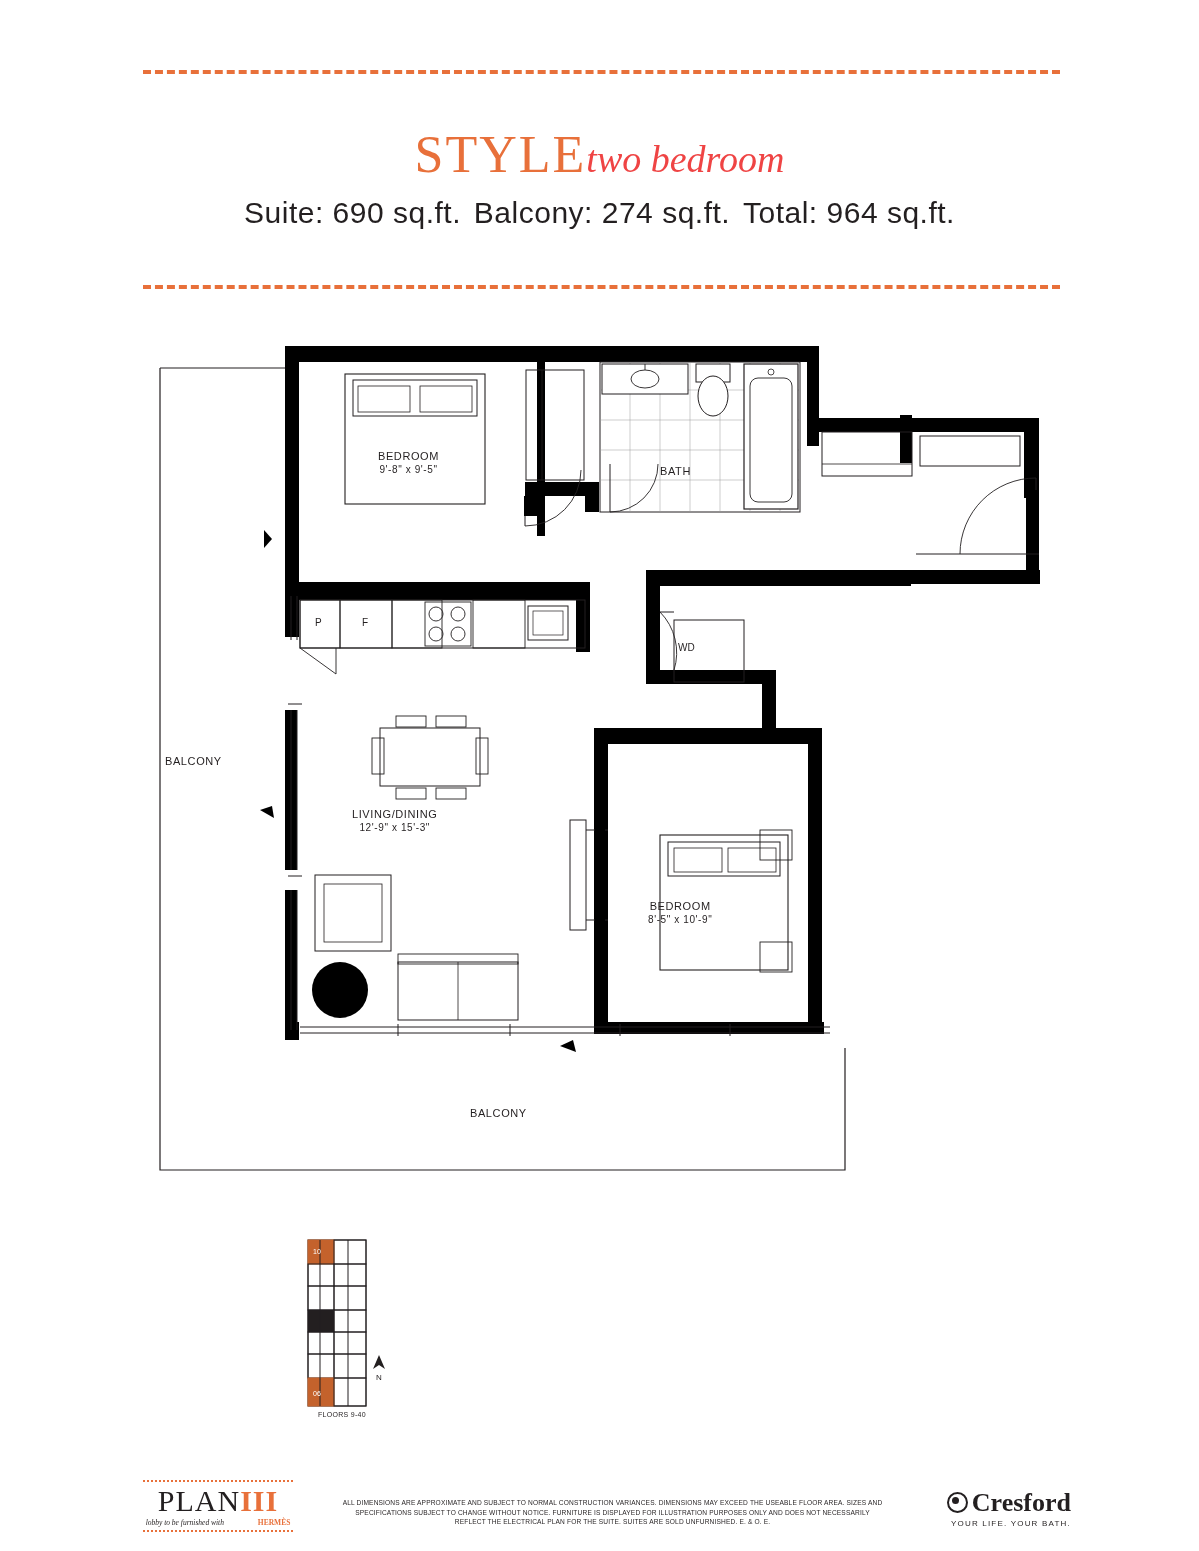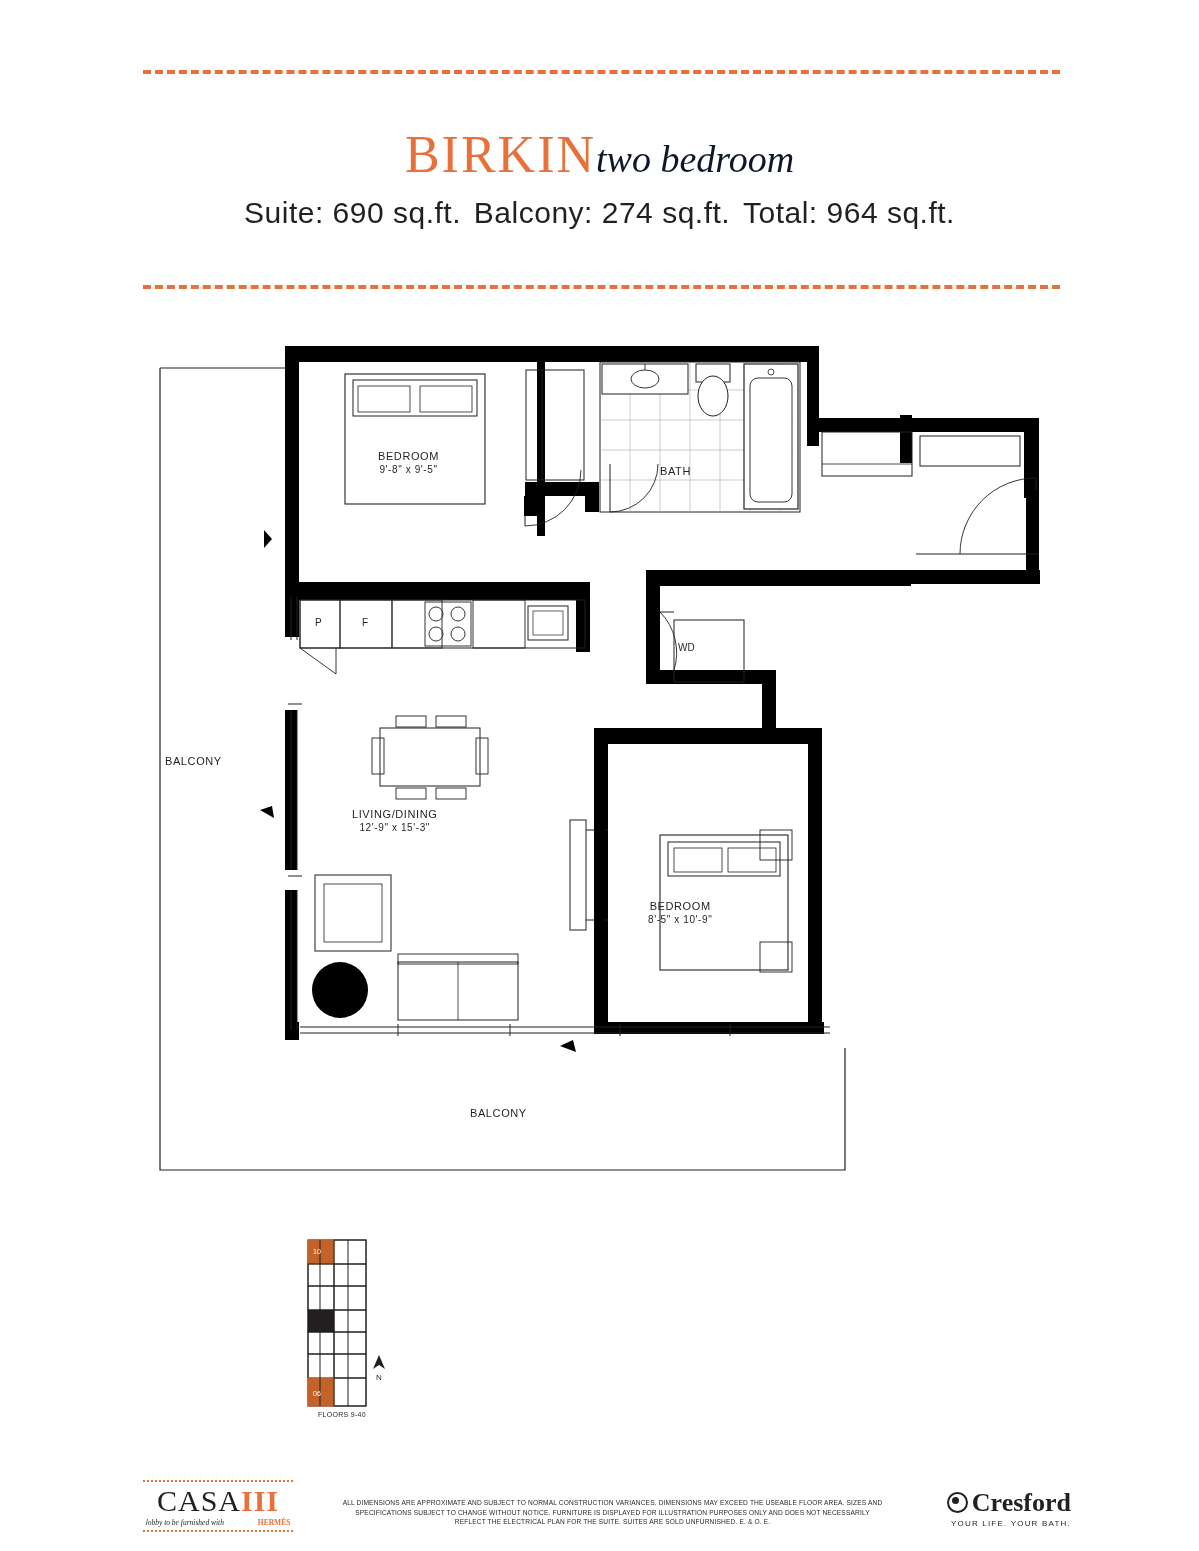--- a/index.html
+++ b/index.html
@@ -41,21 +41,21 @@
     font-family: "Liberation Serif", serif;
     font-size: 52px;
     letter-spacing: 2px;
     color: #e8703a;
     font-weight: normal;
   }
   .title-sub {
     font-family: "Liberation Serif", serif;
     font-style: italic;
     font-size: 38px;
-    color: #0f172a;
+    color: #ef4444;
     margin-left: 0;
   }
   .areas {
     margin-top: 12px;
     font-size: 30px;
     letter-spacing: 0.5px;
     color: #231f20;
     white-space: nowrap;
   }
   .areas span { margin: 0 2px; }
@@ -194,21 +194,21 @@
     border-radius: 50%;
   }
 </style>
 </head>
 <body>
 
 <div class="rule top"></div>
 
 <div class="title-block">
   <div class="title-line">
-    <span class="title-main">BIRKIN</span><span class="title-sub">two bedroom</span>
+    <span class="title-main">STYLE</span><span class="title-sub">two bedroom</span>
   </div>
   <div class="areas">
     <span>Suite: 690 sq.ft.</span>
     <span>Balcony: 274 sq.ft.</span>
     <span>Total: 964 sq.ft.</span>
   </div>
 </div>
 
 <div class="rule bottom"></div>
 
@@ -438,21 +438,21 @@
   <svg width="14" height="16" viewBox="0 0 14 16">
     <polygon points="7,0 13,14 7,10 1,14" fill="#231f20"></polygon>
   </svg>
   <div style="font-size:8px;">N</div>
 </div>
 <div class="keyplan-caption">FLOORS 9-40</div>
 
 <div class="casa-logo">
   <div class="casa-rule"></div>
   <div class="casa-word">
-    <span>CASA</span><span class="iii">III</span>
+    <span>PLAN</span><span class="iii">III</span>
   </div>
   <div class="casa-tag">
     <span>lobby to be furnished with </span><span class="brand">HERMÈS</span>
   </div>
   <div class="casa-rule"></div>
 </div>
 
 <div class="disclaimer">ALL DIMENSIONS ARE APPROXIMATE AND SUBJECT TO NORMAL CONSTRUCTION VARIANCES. DIMENSIONS MAY EXCEED THE USEABLE FLOOR AREA. SIZES AND SPECIFICATIONS SUBJECT TO CHANGE WITHOUT NOTICE. FURNITURE IS DISPLAYED FOR ILLUSTRATION PURPOSES ONLY AND DOES NOT NECESSARILY REFLECT THE ELECTRICAL PLAN FOR THE SUITE. SUITES ARE SOLD UNFURNISHED. E. &amp; O. E.</div>
 
 <div class="cresford">

